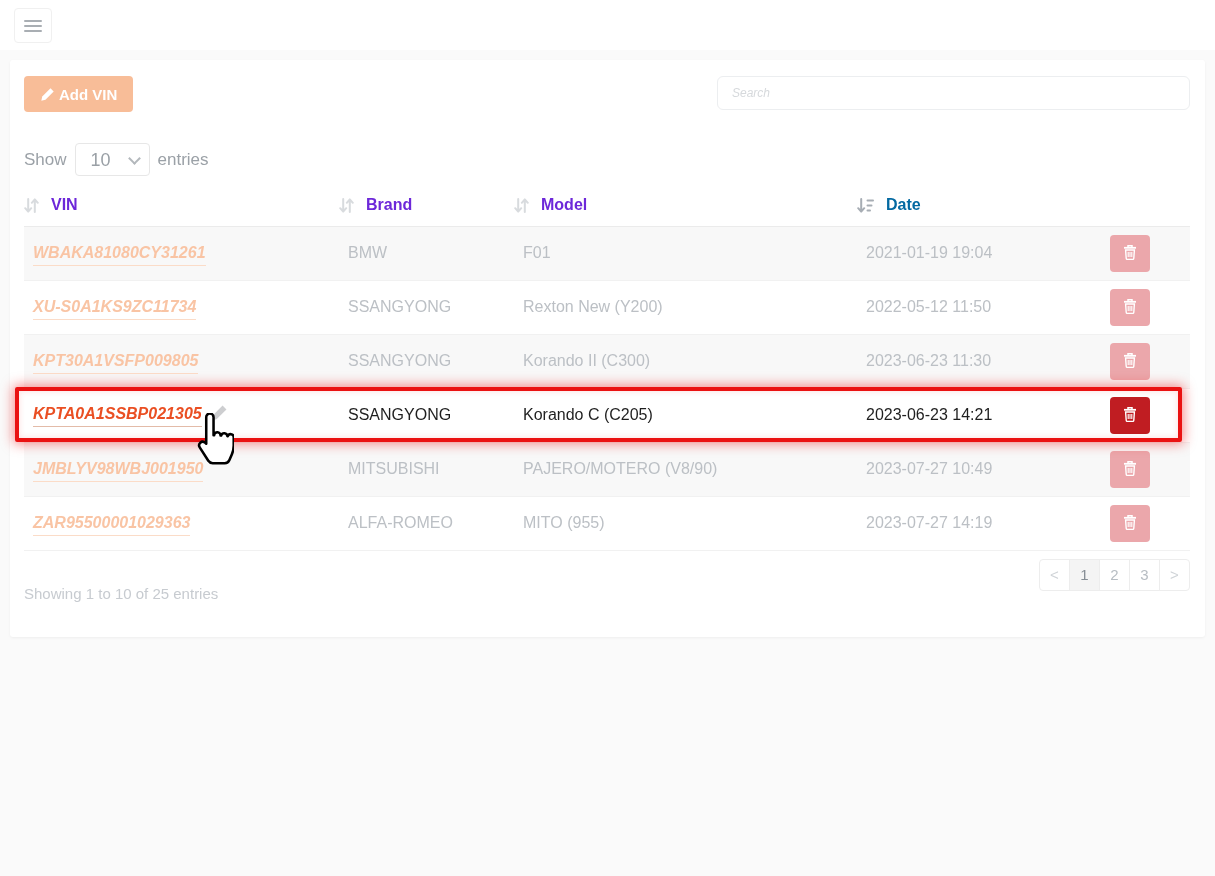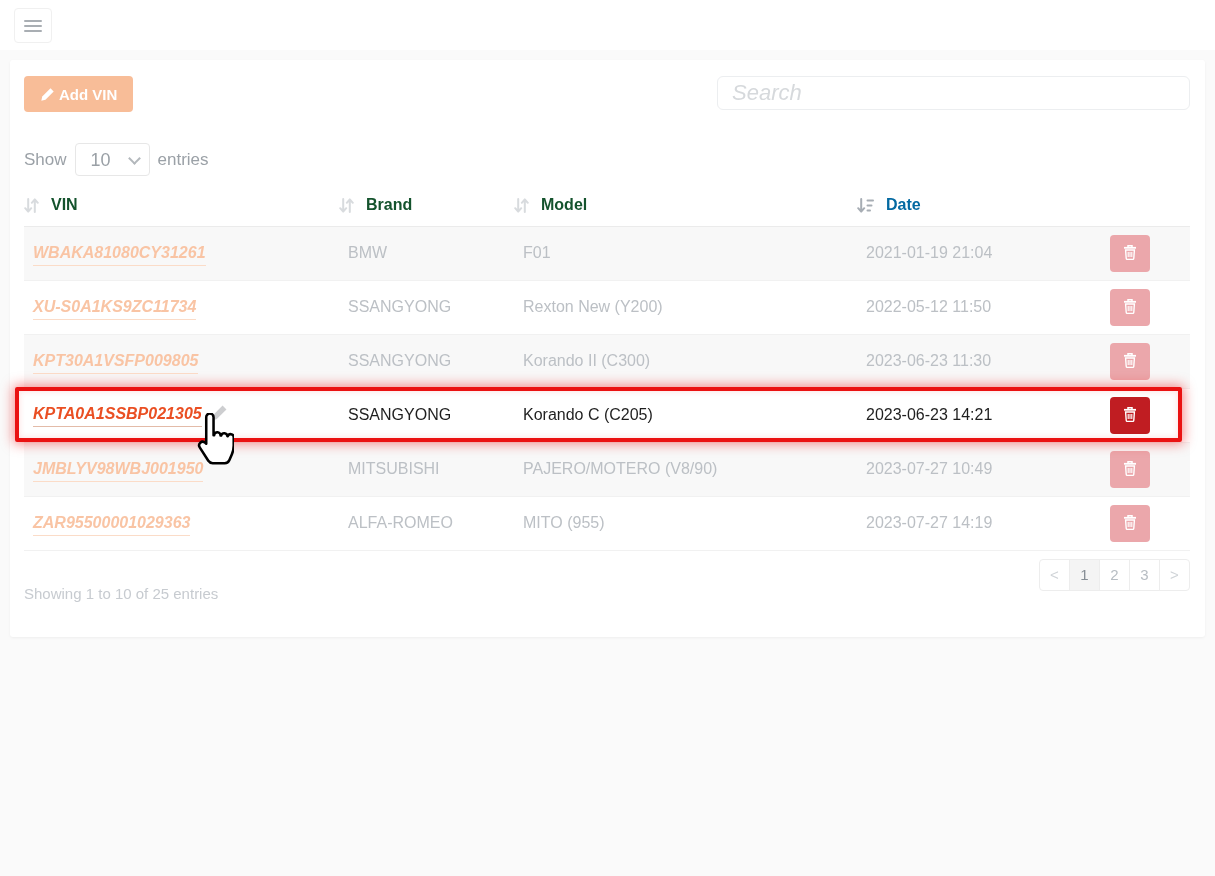--- a/index.html
+++ b/index.html
@@ -25,21 +25,21 @@
     padding:16px 15px 0 14px; position:relative;
   }
   .toolbar { display:flex; justify-content:space-between; align-items:flex-start; }
   .add-btn {
     display:inline-flex; align-items:center; gap:4px;
     background:#f8bd98; color:#fff; font-weight:bold; font-size:15px;
     border:none; border-radius:4px; height:36px; padding:0 16px; cursor:pointer;
   }
   .search-input {
     width:473px; height:34px; border:1px solid #eceef0; border-radius:6px;
-    padding:0 14px; font-size:22px; color:#9aa0a6; outline:none;font-style:italic;
+    padding:0 14px; font-size:12px; color:#9aa0a6; outline:none;font-style:italic;
   }
   .search-input::placeholder { color:#d6d9dc; }
   
   .length-row { margin-top:31px; display:flex; align-items:center; gap:8px;
     color:#9ba1a7; font-size:17px; }
   .select-wrap { position:relative; display:inline-block; }
   .select-wrap select {
     appearance:none; -webkit-appearance:none;
     width:75px; height:33px; border:1px solid #e7e7e7; border-radius:4px;
     background:#fff; color:#9aa0a6; font-size:18px; padding:0 24px 0 15px;
@@ -47,21 +47,21 @@
   }
   .select-wrap::after {
     content:""; position:absolute; right:11px; top:11px; width:7px; height:7px;
     border-right:2px solid #b3b8bc; border-bottom:2px solid #b3b8bc;
     transform:rotate(45deg); pointer-events:none;
   }
   
   table.vin-table { width:1166px; margin-top:9px; border-collapse:collapse; table-layout:fixed; }
   .vin-table thead th {
     height:41px; text-align:left; vertical-align:middle;
-    font-size:16px; font-weight:bold; color:#14532d;
+    font-size:16px; font-weight:bold; color:#6d28d9;
     border-bottom:1px solid #ebebeb; cursor:pointer;
   }
   .vin-table thead th .th-inner { display:flex; align-items:center; gap:12px; }
   .vin-table thead th.sorted { color:#0369a1; }
   .sort-icon { color:#d8dbde; display:inline-flex; }
   .sort-desc-icon { color:#a7adb4; display:inline-flex; }
   .vin-table tbody td {
     height:54px; font-size:16px; color:#bcc0c5; padding-left:9px;
     border-bottom:1px solid #f1f1f1; vertical-align:middle;
   }
@@ -192,21 +192,21 @@
             </span>
           </th>
           <th></th>
         </tr>
       </thead>
       <tbody>
         <tr>
           <td><a class="vin-link">WBAKA81080CY31261</a></td>
           <td>BMW</td>
           <td>F01</td>
-          <td>2021-01-19 21:04</td>
+          <td>2021-01-19 19:04</td>
           <td class="actions">
             <button class="del-btn">
               <span><svg width="14" height="16" viewBox="0 0 14 16" fill="none" stroke="#fff">
                     <line x1="1" y1="3.8" x2="13" y2="3.8" stroke-width="1.8"></line>
                     <path d="M5 3.4 V1.8 h4 v1.6" stroke-width="1.5"></path>
                     <path d="M2.6 6 h8.8 l-0.6 8.2 a1.3 1.3 0 0 1 -1.3 1.2 H4.5 a1.3 1.3 0 0 1 -1.3 -1.2 Z" stroke-width="1.4"></path>
                     <line x1="5.2" y1="8" x2="5.2" y2="13" stroke-width="1.1"></line>
                     <line x1="7" y1="8" x2="7" y2="13" stroke-width="1.1"></line>
                     <line x1="8.8" y1="8" x2="8.8" y2="13" stroke-width="1.1"></line>
                   </svg></span>

